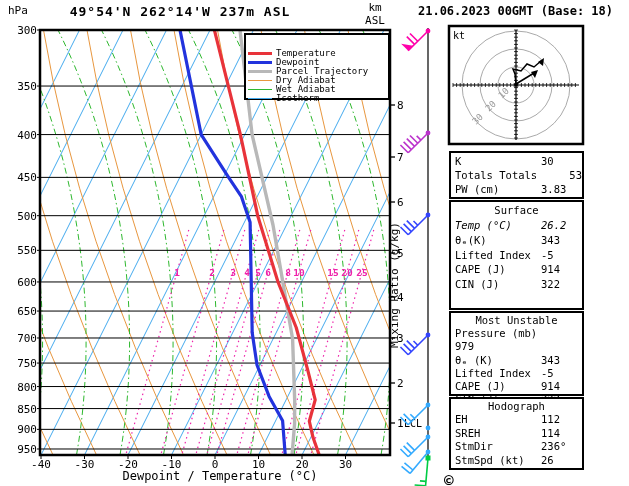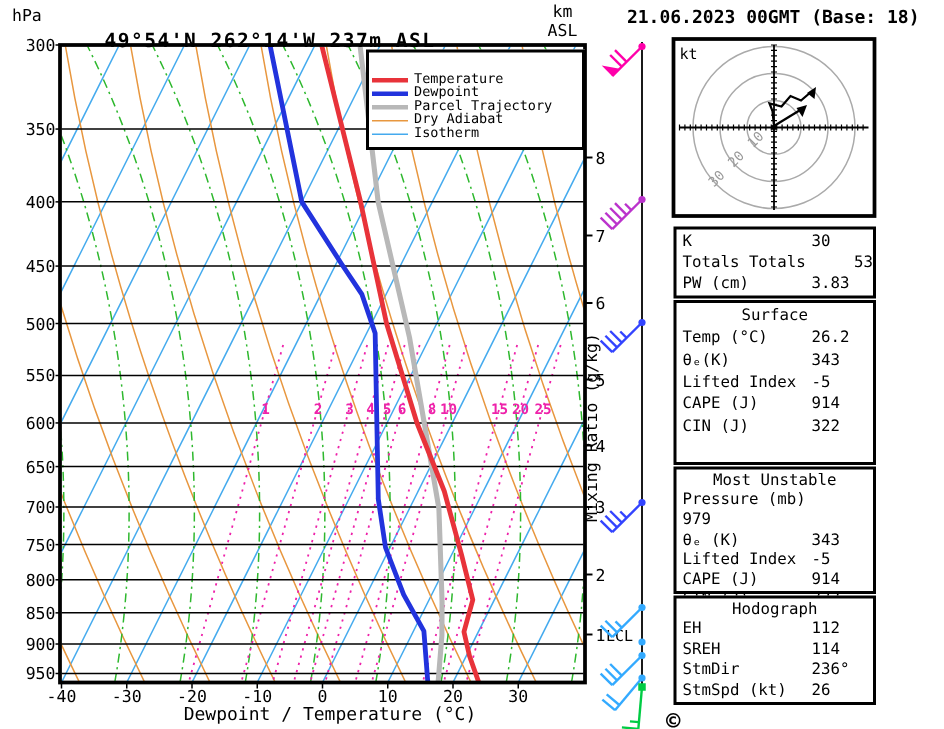--- a/index.html
+++ b/index.html
@@ -337,41 +337,45 @@
       <text x="476" y="125" font-size="9" fill="#999" font-family="DejaVu Sans Mono, monospace" transform="rotate(-45 476 125)">30</text>
       <path d="M516,84 L515,74 L513,69 L521,71 L527,64 L534,67 L541,61" fill="none" stroke="#000" stroke-width="1.5"></path>
       <path d="M544,58 L538,62 L543,66 Z" fill="#000"></path>
       <line x1="516" y1="84" x2="534" y2="73" stroke="#000" stroke-width="1.5"></line>
       <path d="M538,70 L531,72 L535,78 Z" fill="#000"></path>
       <circle cx="516" cy="85" r="1.8" fill="#000"></circle>
     </g>
   </svg>
 
 <div class="abs unit" style="left:8px;top:4px;">hPa</div>
-<div class="abs title" style="left:30px;top:20px;width:300px;">49°54'N  262°14'W  237m ASL</div>
+<div class="abs title" style="left:30px;top:4px;width:300px;">49°54'N  262°14'W  237m ASL</div>
 <div class="abs unit" style="left:360px;top:1px;width:30px;text-align:center;">km</div>
 <div class="abs unit" style="left:360px;top:14px;width:30px;text-align:center;">ASL</div>
 <div class="abs datetime" style="left:402px;top:4px;width:227px;">21.06.2023 00GMT (Base: 18)</div>
 
 <div class="abs legend" id="legend-box">
     <div class="lrow">
       <span class="lsw" style="border-top: 3px solid rgb(232, 51, 58);"></span>
       <span class="llab">Temperature</span>
     </div>
     <div class="lrow">
       <span class="lsw" style="border-top: 3px solid rgb(34, 51, 221);"></span>
       <span class="llab">Dewpoint</span>
     </div>
     <div class="lrow">
       <span class="lsw" style="border-top: 3px solid rgb(184, 184, 184);"></span>
       <span class="llab">Parcel Trajectory</span>
     </div>
     <div class="lrow">
       <span class="lsw" style="border-top: 1.5px solid rgb(232, 151, 63);"></span>
       <span class="llab">Dry Adiabat</span>
+    </div>
+    <div class="lrow">
+      <span class="lsw" style="border-top: 1.5px solid rgb(46, 184, 46);"></span>
+      <span class="llab">Wet Adiabat</span>
     </div>
     <div class="lrow">
       <span class="lsw" style="border-top: 1.5px solid rgb(68, 170, 238);"></span>
       <span class="llab">Isotherm</span>
     </div>
   </div>
 
 <div id="tables-holder">
     <div class="abs tbl" style="top: 151px; height: 48px;">
       <div class="trow" style="line-height: 14px;">
@@ -382,21 +386,21 @@
         <span class="tlab">Totals Totals</span>
         <span class="tval">53</span>
       </div>
       <div class="trow" style="line-height: 14px;">
         <span class="tlab">PW (cm)</span>
         <span class="tval">3.83</span>
       </div>
     </div>
     <div class="abs tbl" style="top: 200px; height: 110px;">
       <div class="ttitle" style="line-height: 14.8571px;">Surface</div>
-      <div class="trow" style="line-height: 14.8571px;">
+      <div class="trow" style="line-height: 14.8571px; font-style: italic;">
         <span class="tlab">Temp (°C)</span>
         <span class="tval">26.2</span>
       </div>
       <div class="trow" style="line-height: 14.8571px;">
         <span class="tlab">θₑ(K)</span>
         <span class="tval">343</span>
       </div>
       <div class="trow" style="line-height: 14.8571px;">
         <span class="tlab">Lifted Index</span>
         <span class="tval">-5</span>

